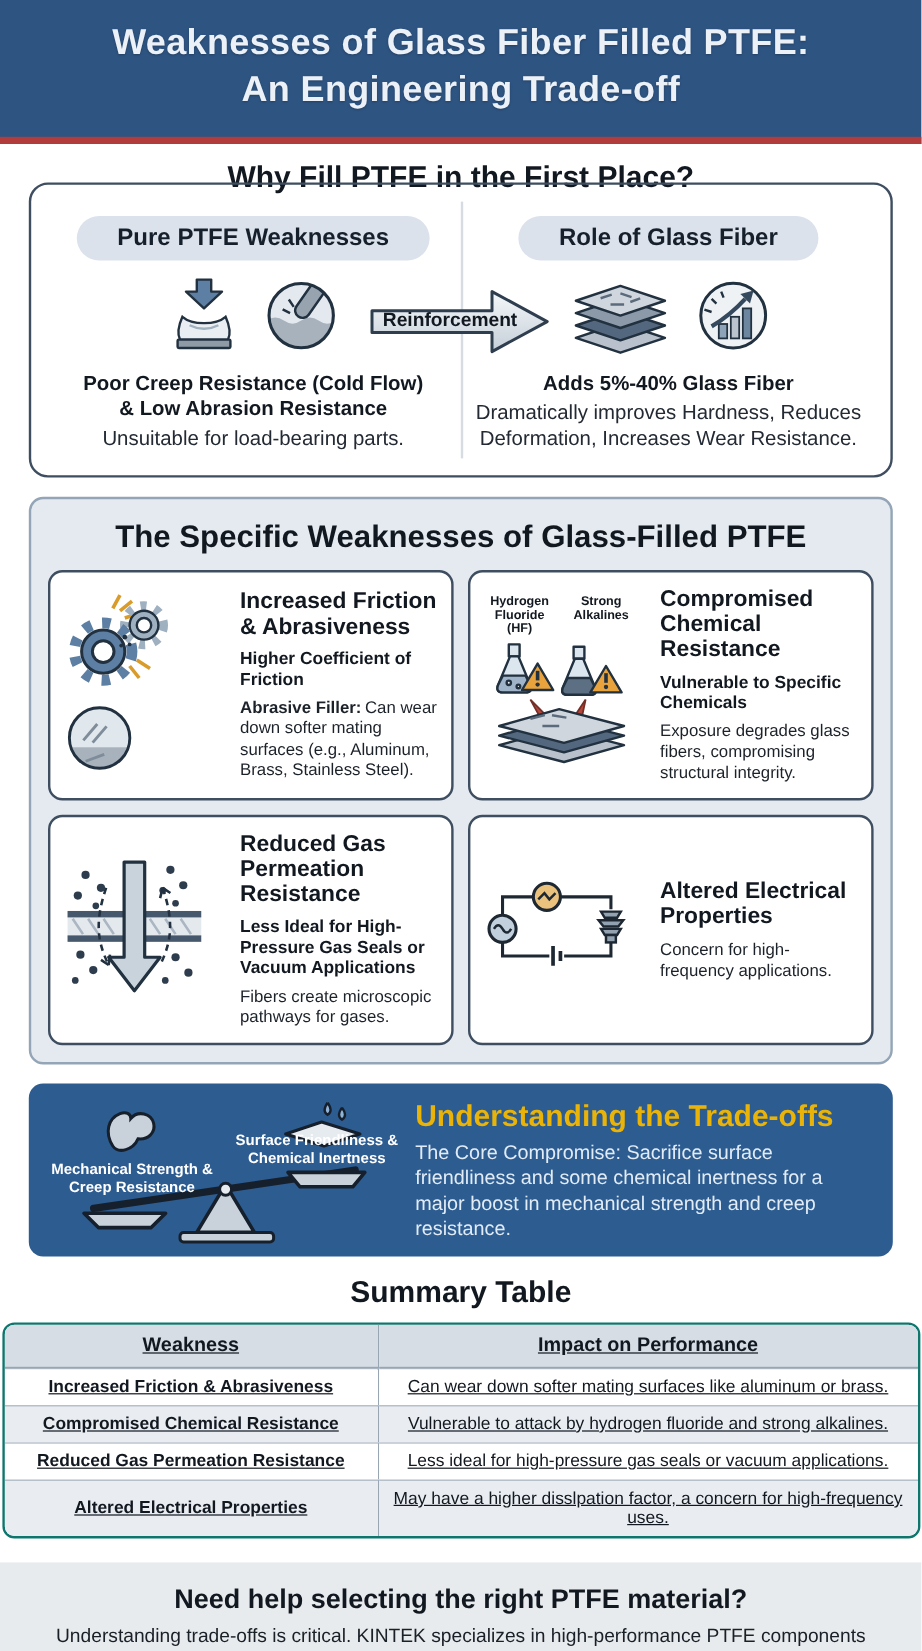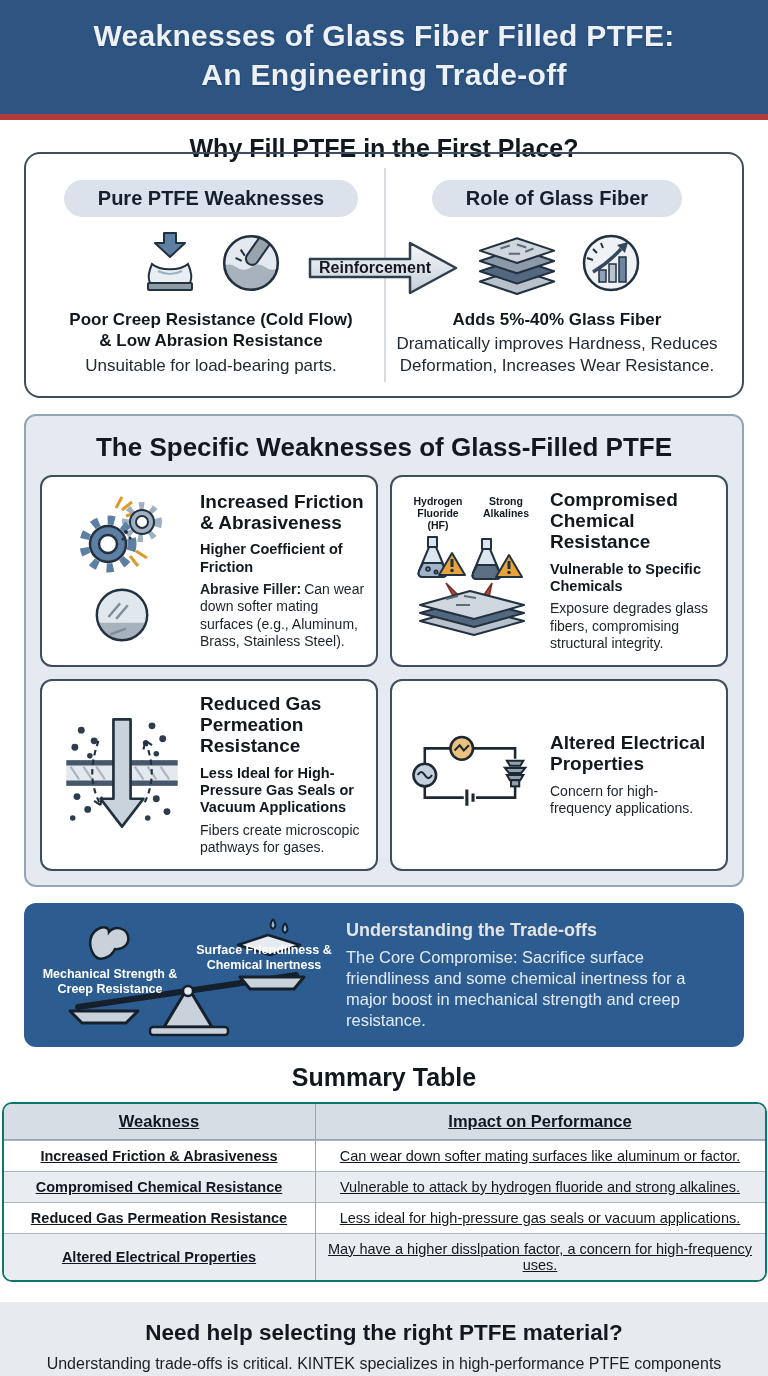--- a/index.html
+++ b/index.html
@@ -30,41 +30,41 @@
     font-size:16px; font-weight:800; color:#121820; white-space:nowrap; }
 
   
   .s2 { margin:16px 24px 0; background:#e4eaf0; border:2px solid #93a5b6;
     border-radius:12px; padding:12px 14px 14px; }
   .s2 > h2 { text-align:center; font-size:26px; font-weight:800; margin:4px 0 12px; }
   .cards { display:grid; grid-template-columns:1fr 1fr; gap:12px; }
   .card { background:#fff; border:2px solid #3e4e60; border-radius:12px;
     padding:12px 10px; display:flex; gap:8px; min-height:168px; align-items:center; }
   .card-icon { width:140px; flex:none; display:flex; flex-direction:column;
-    align-items:center; justify-content:center; gap:4px; }
+    justify-content:center; gap:4px; }
   .card-text h3 { font-size:19px; font-weight:800; line-height:1.12; margin-bottom:8px; }
   .card-sub { font-size:14.5px; font-weight:800; line-height:1.2; margin-bottom:5px; }
   .card-body { font-size:14px; line-height:1.25; color:#1c2229; }
   .bold-lead { font-weight:800; margin-right:3px; }
   .flask-labels { display:flex; gap:6px; font-size:10.5px; font-weight:800;
     line-height:1.1; text-align:center; }
   .flask-labels span { width:62px; }
   .chartbox { position:relative; }
   .chart-label { position:absolute; left:10px; top:24px; width:78px; text-align:center;
     font-size:11px; font-weight:800; line-height:1.15; color:#1c2229; }
 
   
   .s3 { margin:16px 24px 0; background:#2d5c91; border-radius:12px;
     padding:12px 18px 10px; display:flex; align-items:center; gap:8px; height:144px; }
   .scale-area { width:296px; height:122px; flex:none; position:relative; }
   .pan-label { position:absolute; color:#fff; font-size:12.5px; font-weight:800;
     line-height:1.2; text-align:center; }
   .pan-label.left { left:0; top:52px; width:136px; }
   .pan-label.right { left:152px; top:28px; width:140px; }
-  .s3-text h2 { color:#e5e5e5; font-size:18px; font-weight:800; margin-bottom:6px; }
+  .s3-text h2 { color:#eab308; font-size:25px; font-weight:800; margin-bottom:6px; }
   .s3-text p { color:#e2ecf6; font-size:16.5px; line-height:1.28; }
 
   
   .s4-title { text-align:center; font-size:25px; font-weight:800; margin:16px 0 10px; }
   table.summary { width:765px; margin:0 auto; border-collapse:separate; border-spacing:0;
     border:2px solid #0f766e; border-radius:10px; overflow:hidden;text-decoration:underline; }
   table.summary th { background:#d6dde5; font-size:16.5px; font-weight:800;
     padding:8px 6px; border-bottom:1px solid #98a5b2; }
   table.summary td { font-size:14.5px; padding:7px 10px; text-align:center;
     border-top:1px solid #aab5c0; background:#fff; }
@@ -356,21 +356,21 @@
 <table class="summary">
   <thead>
     <tr>
       <th class="c1">Weakness</th>
       <th>Impact on Performance</th>
     </tr>
   </thead>
   <tbody>
     <tr>
       <td class="c1">Increased Friction &amp; Abrasiveness</td>
-      <td>Can wear down softer mating surfaces like aluminum or factor.</td>
+      <td>Can wear down softer mating surfaces like aluminum or brass.</td>
     </tr>
     <tr class="alt">
       <td class="c1">Compromised Chemical Resistance</td>
       <td>Vulnerable to attack by hydrogen fluoride and strong alkalines.</td>
     </tr>
     <tr>
       <td class="c1">Reduced Gas Permeation Resistance</td>
       <td>Less ideal for high-pressure gas seals or vacuum applications.</td>
     </tr>
     <tr class="alt">

